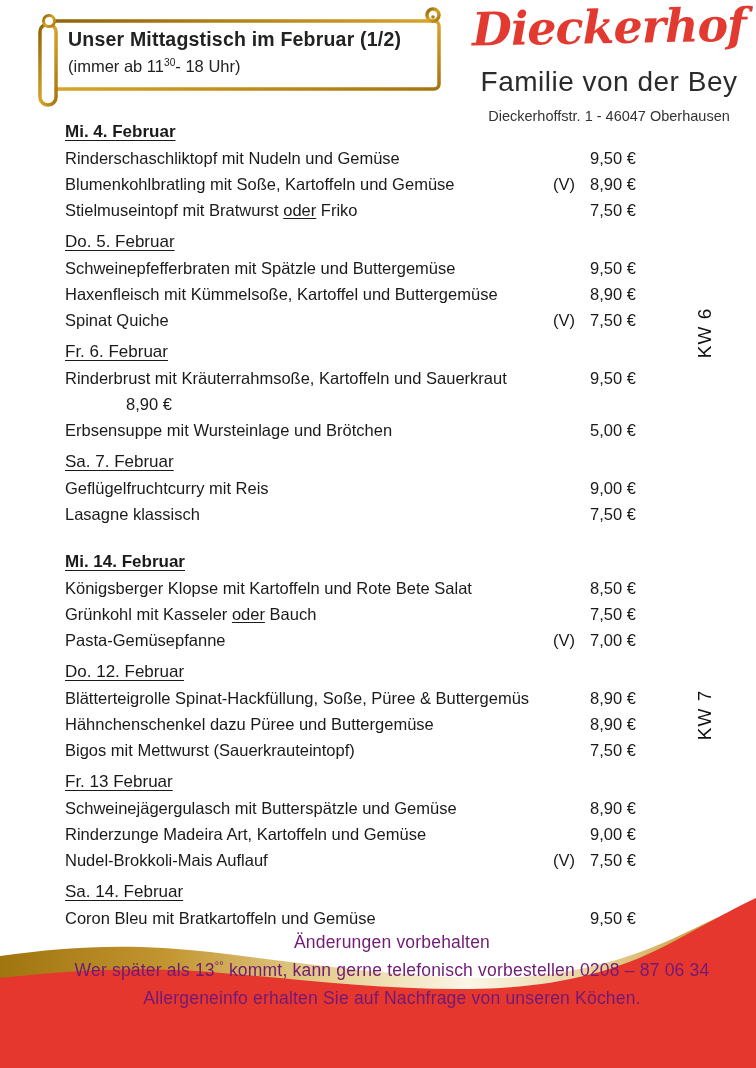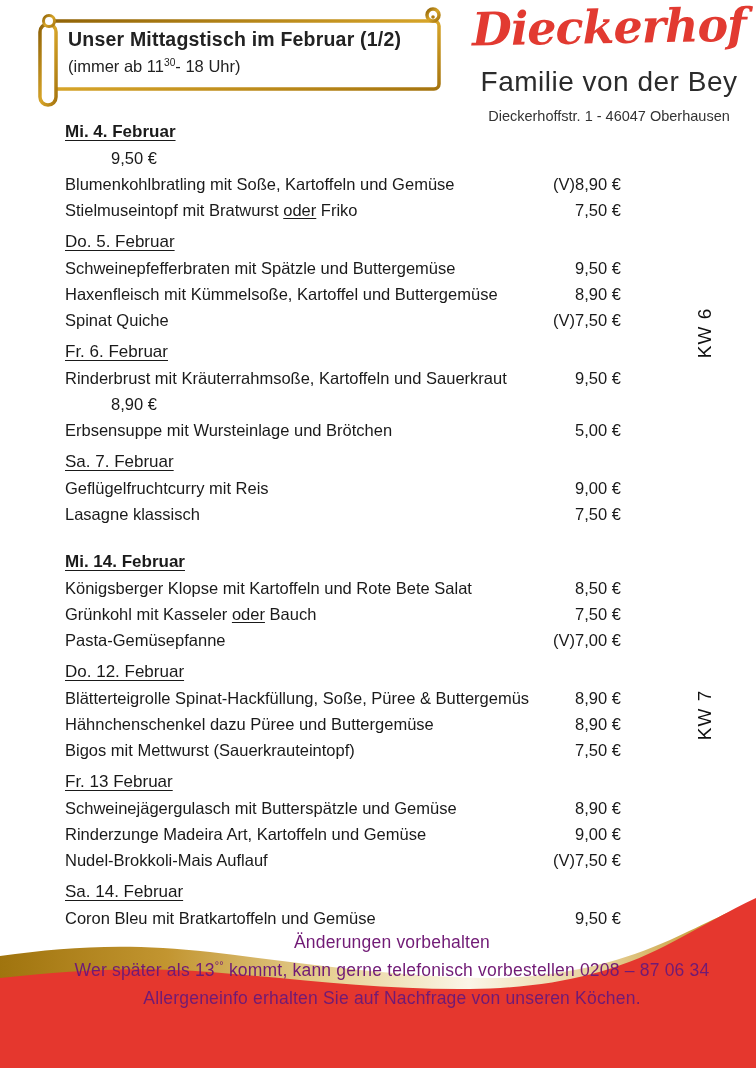--- a/index.html
+++ b/index.html
@@ -43,21 +43,21 @@
   .section.week-gap{margin-top:22px;}
   .sec-date{
     font-size:17px;line-height:26px;text-decoration:underline;
     text-underline-offset:3px;color:#1a1a1a;
   }
   .sec-date.bold{font-weight:700;}
   .row{display:flex;align-items:baseline;font-size:16.5px;line-height:26px;white-space:nowrap;}
   .dish{flex:1 1 auto;overflow:hidden;}
   .dish .u{text-decoration:underline;text-underline-offset:2px;text-align:center;}
   .veg{flex:0 0 46px;text-align:right;}
-  .price{flex:0 0 76px;text-align:left;}
+  .price{flex:0 0 76px;text-align:center;}
   
   .kw{
     position:absolute;width:100px;height:24px;text-align:center;
     font-size:19px;letter-spacing:1px;color:#111;
     transform:rotate(-90deg);
   }
   .kw.kw6{left:656px;top:321px;}
   .kw.kw7{left:656px;top:703px;}
   
   .banner-svg{position:absolute;left:0;top:888px;width:756px;height:180px;}
@@ -86,20 +86,21 @@
 <div class="box-subtitle">(immer ab 11<sup>30</sup>- 18 Uhr)</div>
 
 <div class="brand-logo" style="color:#e23a31;">Dieckerhof</div>
 <div class="brand-family">Familie von der Bey</div>
 <div class="brand-address">Dieckerhoffstr. 1 - 46047 Oberhausen</div>
 
 <div class="menu" id="menu">
     <div class="section first">
       <div class="sec-date bold">Mi. 4. Februar</div>
       <div class="row">
+        <span class="dish">Rinderschaschliktopf mit Nudeln und Gemüse</span>
         <span class="veg"></span>
         <span class="price">9,50 €</span>
       </div>
       <div class="row">
         <span class="dish">Blumenkohlbratling mit Soße, Kartoffeln und Gemüse</span>
         <span class="veg">(V)</span>
         <span class="price">8,90 €</span>
       </div>
       <div class="row">
         <span class="dish">Stielmuseintopf mit Bratwurst <span class="u">oder</span> Friko</span>

